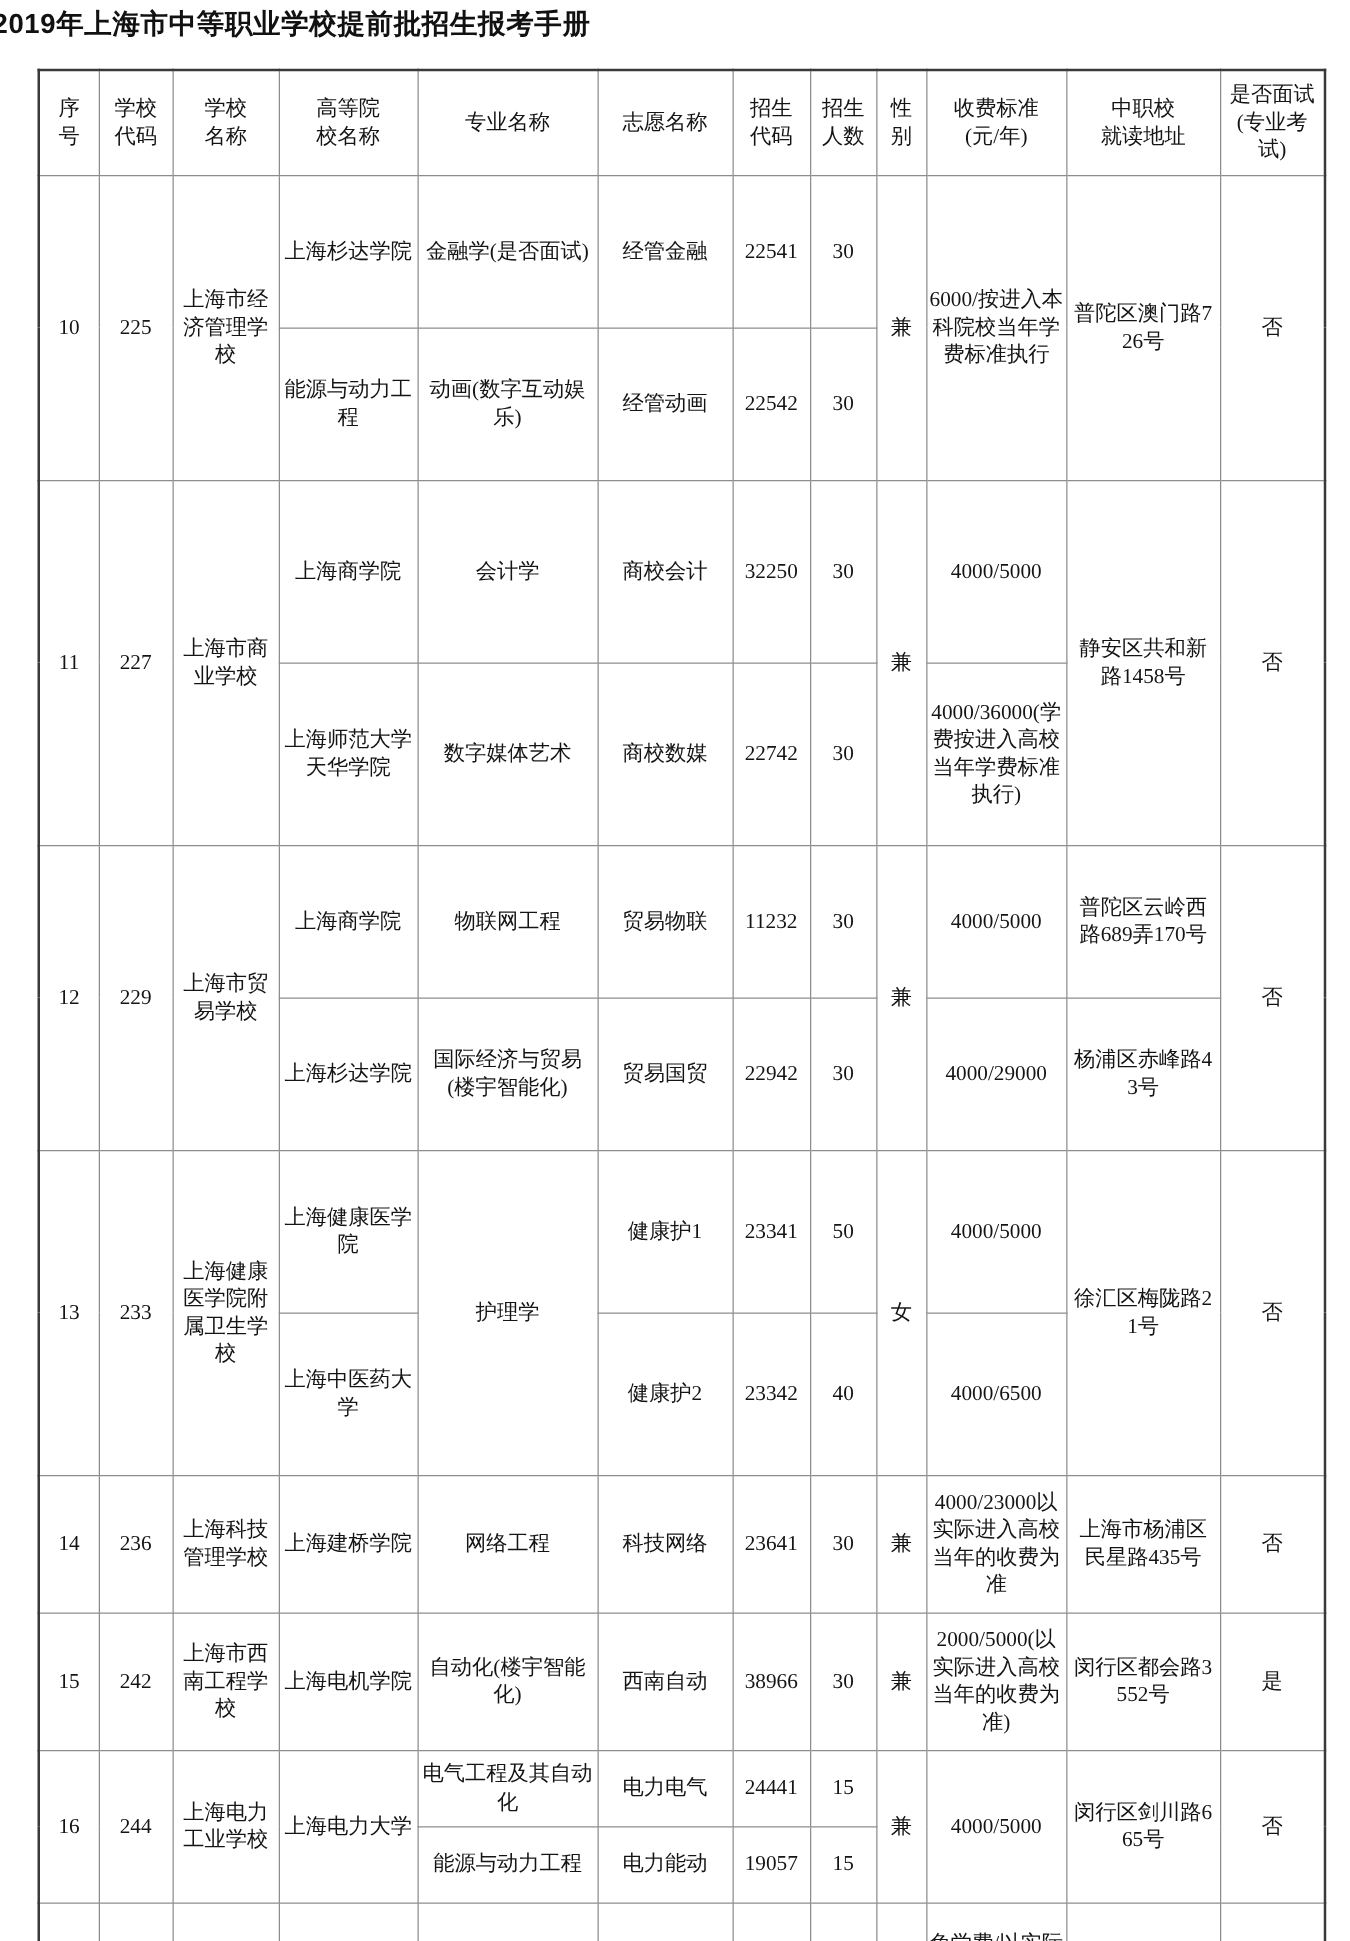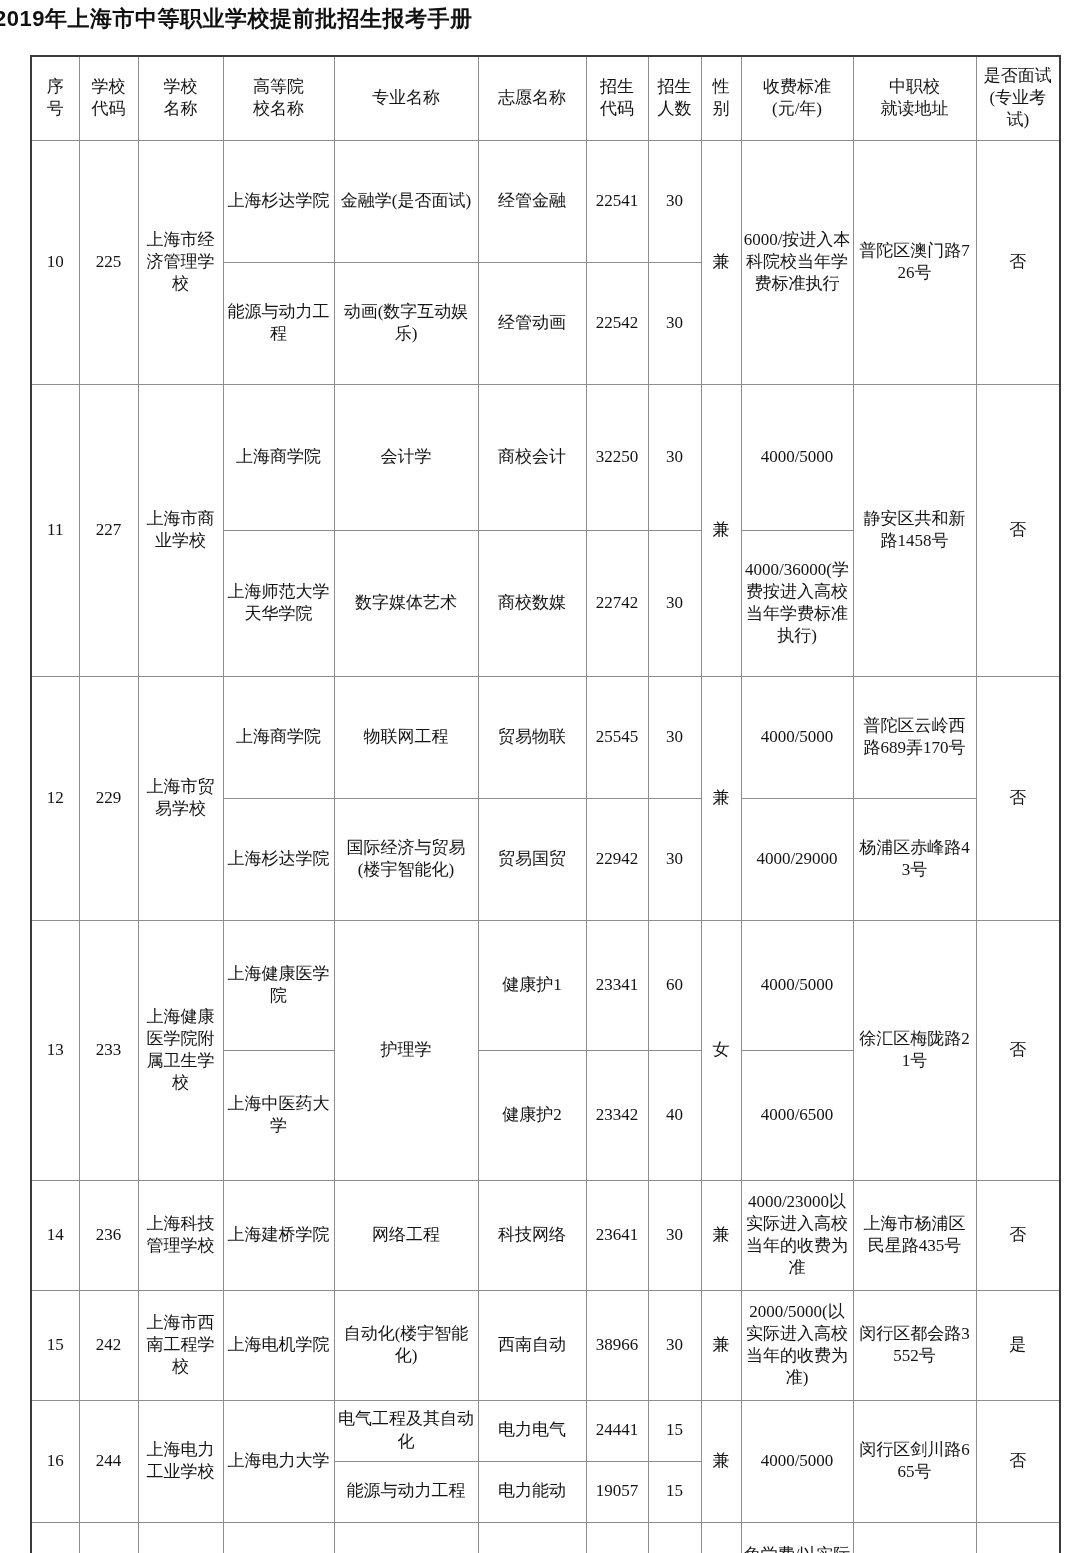--- a/index.html
+++ b/index.html
@@ -194,21 +194,21 @@
           <td>30</td>
           <td class="fee-small">4000/36000(学费按进入高校当年学费标准执行)</td>
         </tr>
         <tr class="tall">
           <td rowspan="2">12</td>
           <td rowspan="2">229</td>
           <td rowspan="2">上海市贸易学校</td>
           <td>上海商学院</td>
           <td>物联网工程</td>
           <td>贸易物联</td>
-          <td>25545</td>
+          <td>11232</td>
           <td>30</td>
           <td rowspan="2">兼</td>
           <td>4000/5000</td>
           <td>普陀区云岭西路689弄170号</td>
           <td rowspan="2">否</td>
         </tr>
         <tr class="tall">
           <td>上海杉达学院</td>
           <td>国际经济与贸易(楼宇智能化)</td>
           <td>贸易国贸</td>
@@ -218,21 +218,21 @@
           <td>杨浦区赤峰路43号</td>
         </tr>
         <tr class="tall3">
           <td rowspan="2">13</td>
           <td rowspan="2">233</td>
           <td rowspan="2">上海健康医学院附属卫生学校</td>
           <td>上海健康医学院</td>
           <td rowspan="2">护理学</td>
           <td>健康护1</td>
           <td>23341</td>
-          <td>60</td>
+          <td>50</td>
           <td rowspan="2">女</td>
           <td>4000/5000</td>
           <td rowspan="2">徐汇区梅陇路21号</td>
           <td rowspan="2">否</td>
         </tr>
         <tr class="tall3">
           <td>上海中医药大学</td>
           <td>健康护2</td>
           <td>23342</td>
           <td>40</td>

